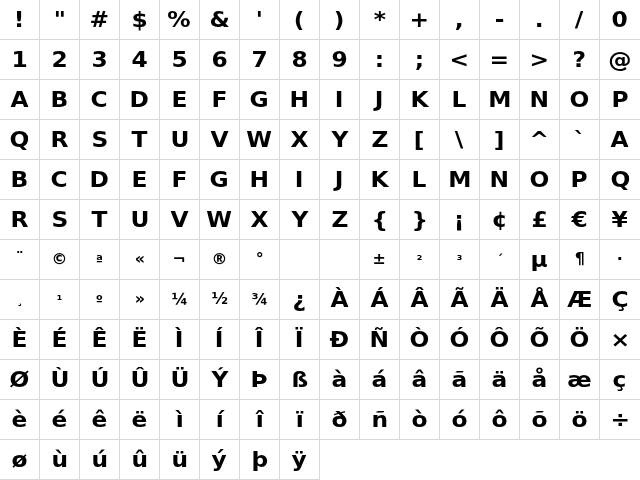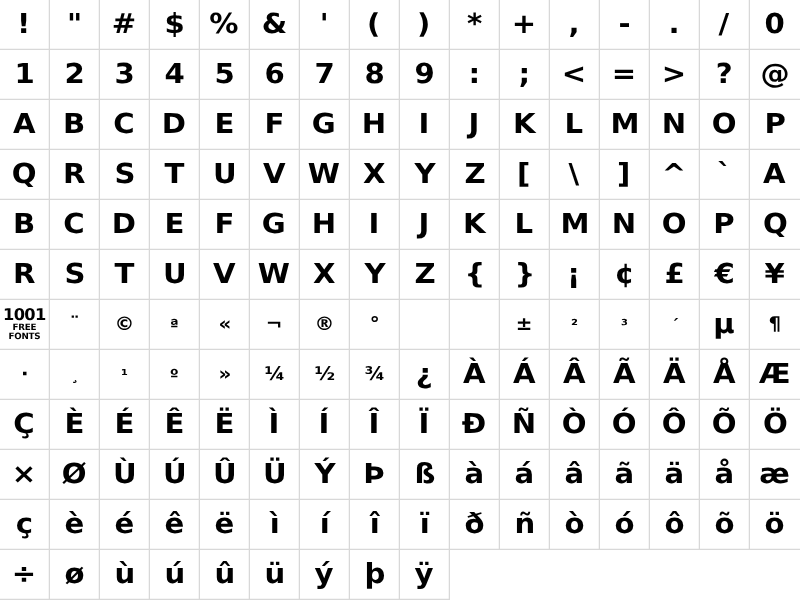--- a/index.html
+++ b/index.html
@@ -374,27 +374,20 @@
     <div class="cell">
       <span class="glyph">£</span>
     </div>
     <div class="cell">
       <span class="glyph">€</span>
     </div>
     <div class="cell">
       <span class="glyph">¥</span>
     </div>
     <div class="cell">
-      <div class="logo">
-        <div class="l1">1001</div>
-        <div class="l2">FREE</div>
-        <div class="l3">FONTS</div>
-      </div>
-    </div>
-    <div class="cell">
       <span class="glyph small">¨</span>
     </div>
     <div class="cell">
       <span class="glyph small">©</span>
     </div>
     <div class="cell">
       <span class="glyph tiny">ª</span>
     </div>
     <div class="cell">
       <span class="glyph small">«</span>

